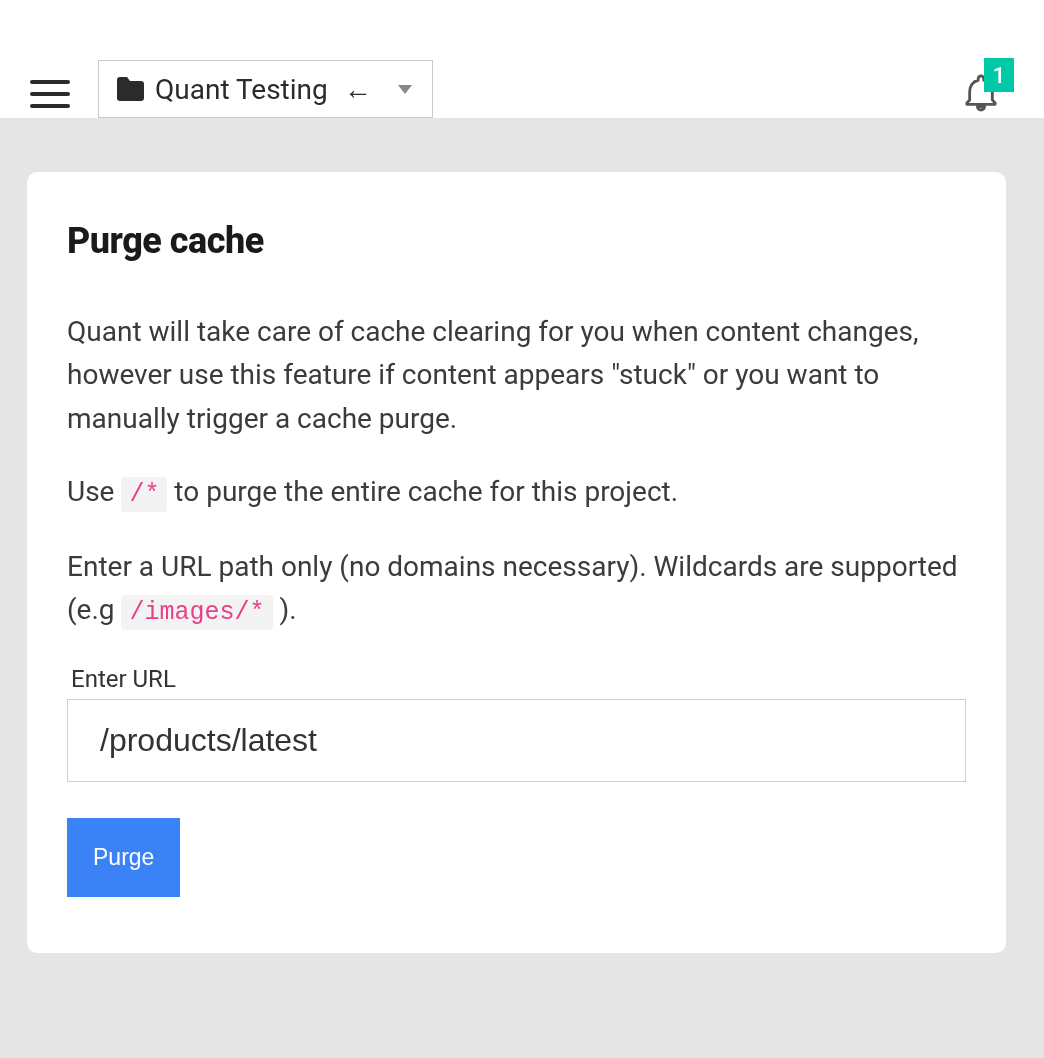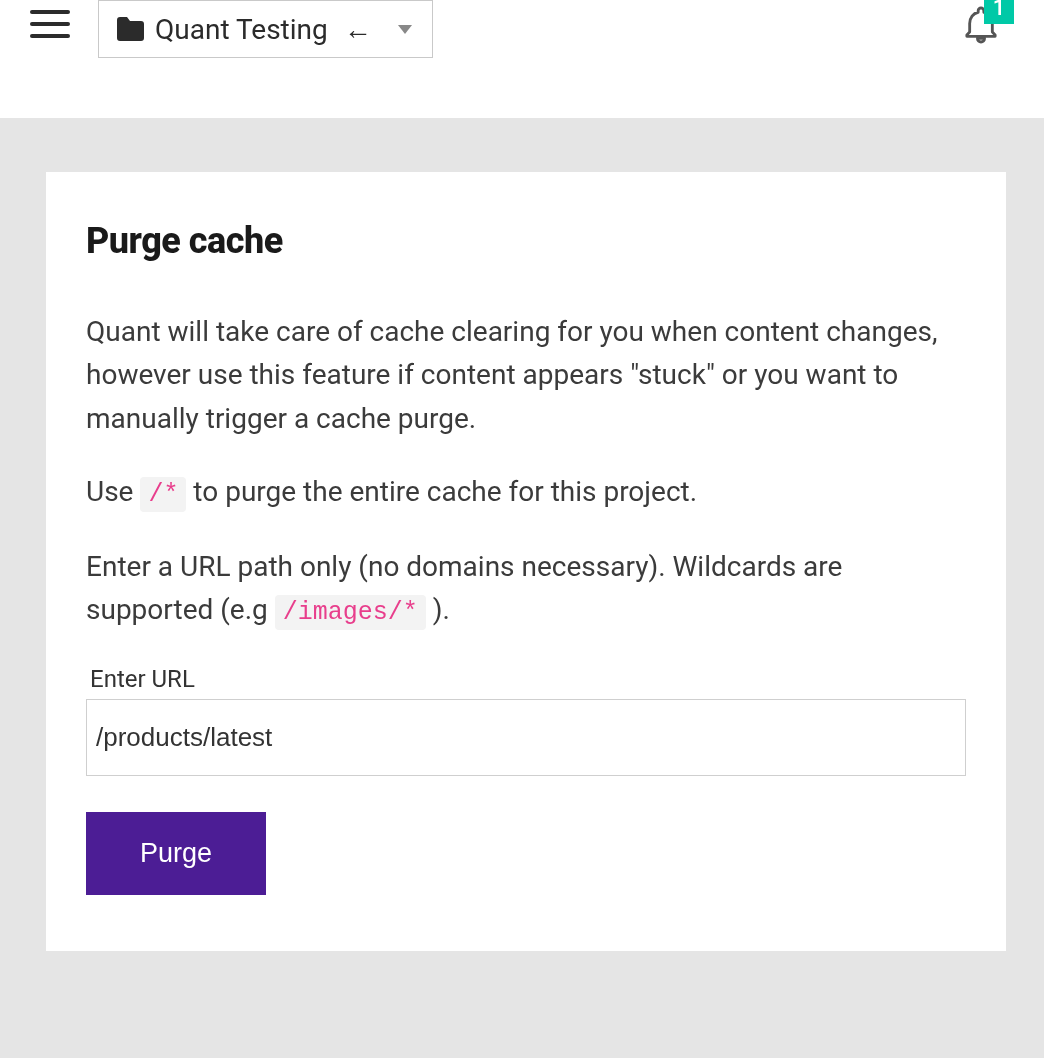--- a/index.html
+++ b/index.html
@@ -7,21 +7,21 @@
     margin: 0;
     padding: 0;
     font-family: -apple-system, BlinkMacSystemFont, "Segoe UI", Roboto, "Helvetica Neue", Arial, sans-serif;
     background: #e5e5e5;
     color: #222;
   }
   .topbar {
     background: #ffffff;
     height: 118px;
     display: flex;
-    align-items: flex-start;
+    align-items: flex-end;
     padding: 0 20px 0 20px;
     position: relative;
   }
   .menu-btn {
     background: none;
     border: none;
     padding: 10px;
     margin-right: 18px;
     cursor: pointer;
     display: flex;
@@ -71,22 +71,23 @@
     font-weight: 500;
     min-width: 30px;
     height: 34px;
     display: flex;
     align-items: center;
     justify-content: center;
     padding: 0 6px;
   }
   .card {
     background: #fff;
-    margin: 54px 38px 40px 46px;
+    margin: 54px 38px 40px 27px;
     padding: 48px 40px 56px 40px;
+    border-radius: 10px;
   }
   .card h1 {
     font-size: 36px;
     font-weight: 800;
     margin: 0 0 48px 0;
     color: #1a1a1a;
     letter-spacing: -0.5px;
   }
   .card p {
     font-size: 28px;
@@ -104,35 +105,35 @@
     border-radius: 4px;
   }
   .field-label {
     display:block;
     font-size: 24px;
     color: #333;
     margin: 28px 0 6px 4px;
   }
   .purge-input {
     width: 100%;
-    font-size: 26px;
-    padding: 22px 9px;
+    font-size: 32px;
+    padding: 22px 32px;
     border: 1px solid #cfcfcf;
     background: #fff;
     color: #333;
     outline: none;
   }
   .purge-btn {
     margin-top: 36px;
-    background: #4c1d95;
+    background: #3b82f6;
     color: #fff;
     border: none;
-    font-size: 27px;
+    font-size: 23px;
     font-weight: 500;
-    padding: 26px 54px;
+    padding: 26px 26px;
     cursor: pointer;
   }
 </style>
 </head>
 <body>
 
 <div class="topbar">
   <button class="menu-btn" aria-label="menu">
     <span>
       <svg width="40" height="28" viewBox="0 0 40 28">

